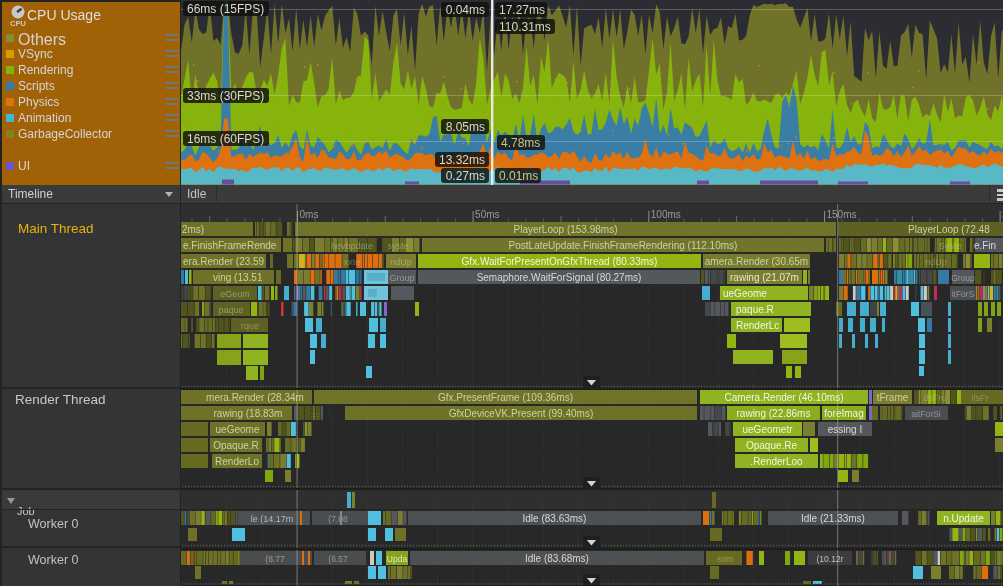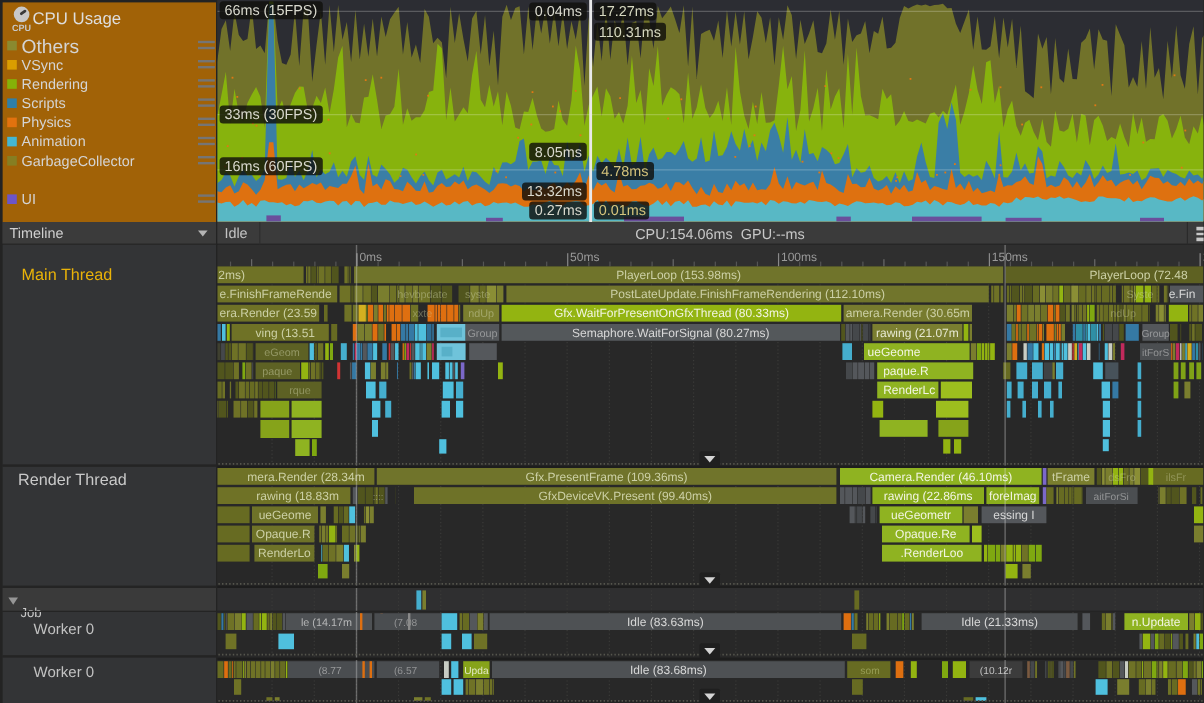--- a/index.html
+++ b/index.html
@@ -163,21 +163,20 @@
     <rect x="314" y="168" width="46" height="15" rx="3" fill="rgba(16,16,12,0.82)"></rect>
     <text x="318" y="179.5" font-family="&quot;Liberation Sans&quot;, sans-serif" font-size="12" fill="#d5c47c" text-anchor="start">0.01ms</text>
   </svg>
 
 <div class="abs" style="left:0;top:185px;width:1003px;height:19px;background:#3b3b3b;border-bottom:1px solid #232323">
   <span class="abs" style="left:8px;top:2px;font-size:12px;color:#cfcfcf">Timeline</span>
   <span class="abs" style="left:165px;top:7px;width:0;height:0;border-left:4.5px solid transparent;border-right:4.5px solid transparent;border-top:5px solid #b4b4b4"></span>
   <span class="abs" style="left:180px;top:0;width:1px;height:19px;background:#2a2a2a"></span>
   <span class="abs" style="left:187px;top:2px;font-size:12px;color:#c3c3c3">Idle</span>
   <span class="abs" style="left:216px;top:0;width:1px;height:19px;background:#2e2e2e"></span>
-  <span class="abs" style="left:440px;top:3px;width:320px;text-align:center;font-size:12px;color:#c8c8c8">CPU:154.06ms&nbsp;&nbsp;GPU:--ms</span>
   <span class="abs" style="left:989px;top:0;width:1px;height:19px;background:#2a2a2a"></span>
   <span class="abs" style="left:997px;top:4px;width:10px;height:2.5px;background:#c8c8c8"></span>
   <span class="abs" style="left:997px;top:8.5px;width:10px;height:2.5px;background:#c8c8c8"></span>
   <span class="abs" style="left:997px;top:13px;width:10px;height:2.5px;background:#c8c8c8"></span>
 </div>
 
 <div class="abs" style="left:0;top:204px;width:181px;height:382px;background:#333436;border-left:2px solid #232323">
   <span class="abs" style="left:16px;top:17px;font-size:13.5px;color:#eab308">Main Thread</span>
   <span class="abs" style="left:0;top:183px;width:181px;height:2px;background:#242424"></span>
   <span class="abs" style="left:13px;top:188px;font-size:13.5px;color:#c9c9c9">Render Thread</span>

